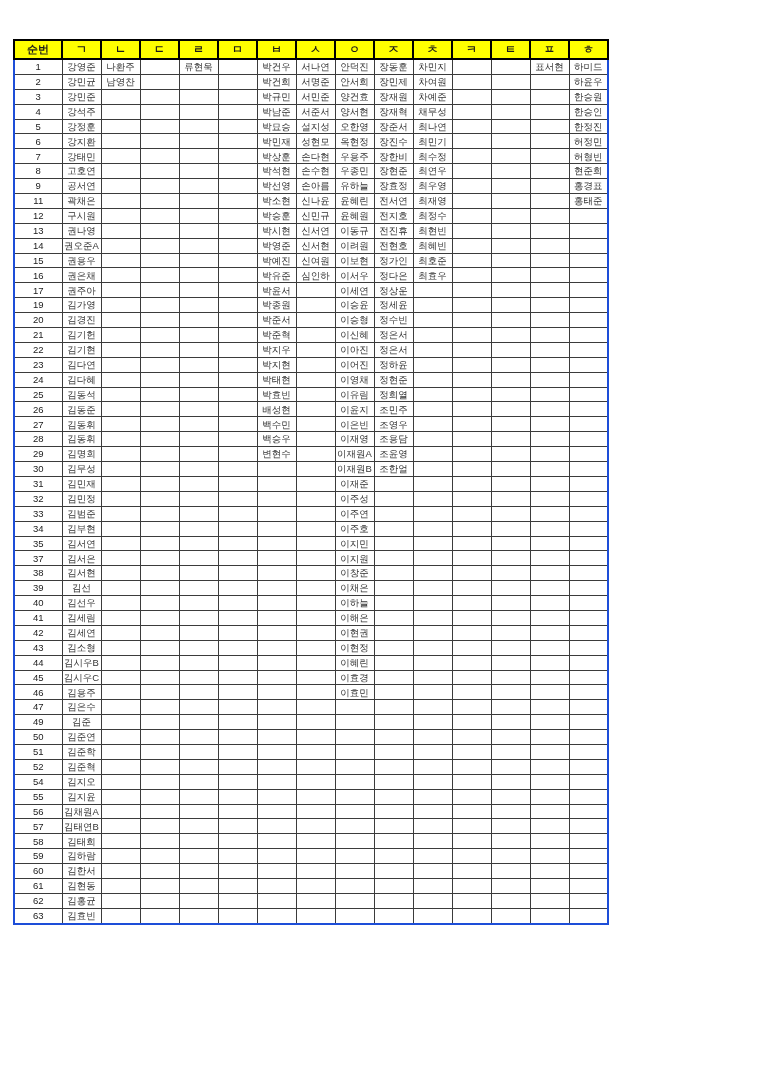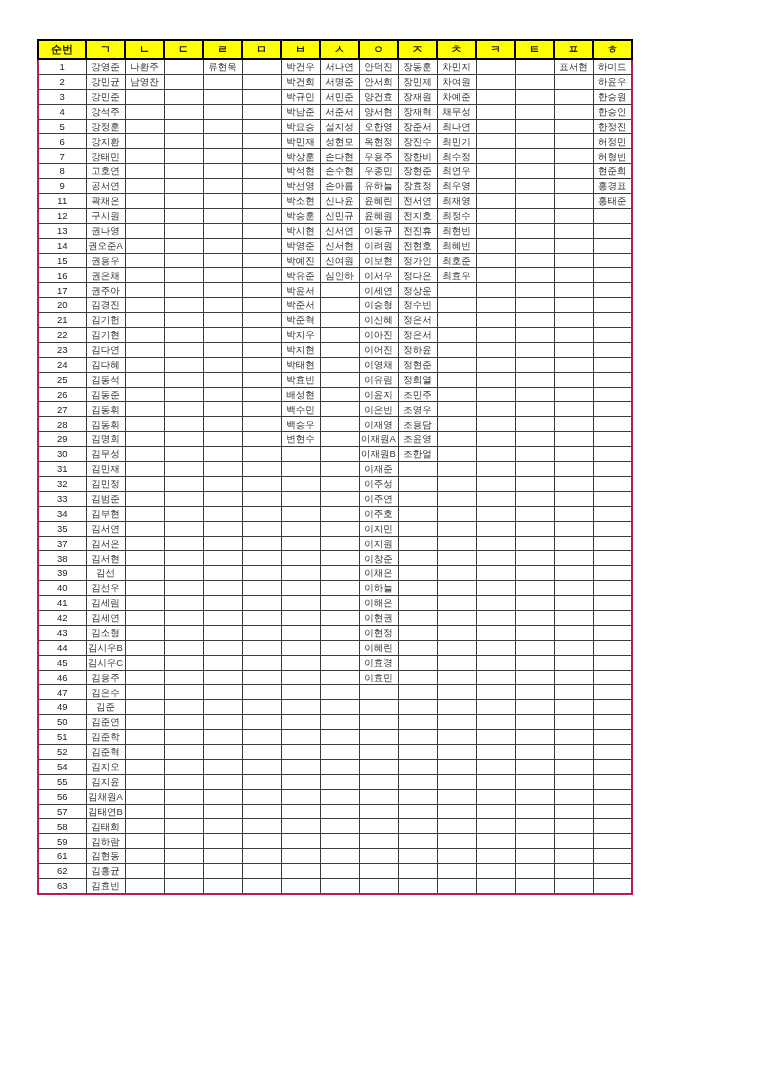--- a/index.html
+++ b/index.html
@@ -16,22 +16,21 @@
     height: 1076px;
     overflow: hidden;
   }
   table.roster {
     position: absolute;
     left: 13px;
     top: 39px;
     width: 596px;
     border-collapse: collapse;
     table-layout: fixed;
-    border: 2px solid #be185d;
-    margin-left: 24px;
+    border: 2px solid #1d4ed8;
   }
   table.roster col.idx { width: 48px; }
   table.roster th {
     background: #FFFF00;
     border: 2px solid #000000;
     height: 17px;
     font-size: 11px;
     font-weight: bold;
     color: #1a1a1a;
     text-align: center;
@@ -363,20 +362,37 @@
           <td></td>
           <td>이세연</td>
           <td>정상운</td>
           <td></td>
           <td></td>
           <td></td>
           <td></td>
           <td></td>
         </tr>
         <tr>
+          <td class="rownum">19</td>
+          <td>김가영</td>
+          <td></td>
+          <td></td>
+          <td></td>
+          <td></td>
+          <td>박종원</td>
+          <td></td>
+          <td>이승윤</td>
+          <td>정세윤</td>
+          <td></td>
+          <td></td>
+          <td></td>
+          <td></td>
+          <td></td>
+        </tr>
+        <tr>
           <td class="rownum">20</td>
           <td>김경진</td>
           <td></td>
           <td></td>
           <td></td>
           <td></td>
           <td>박준서</td>
           <td></td>
           <td>이승형</td>
           <td>정수빈</td>
@@ -977,20 +993,37 @@
           <td></td>
           <td></td>
           <td></td>
           <td></td>
           <td></td>
           <td></td>
         </tr>
         <tr>
           <td class="rownum">59</td>
           <td>김하람</td>
+          <td></td>
+          <td></td>
+          <td></td>
+          <td></td>
+          <td></td>
+          <td></td>
+          <td></td>
+          <td></td>
+          <td></td>
+          <td></td>
+          <td></td>
+          <td></td>
+          <td></td>
+        </tr>
+        <tr>
+          <td class="rownum">60</td>
+          <td>김한서</td>
           <td></td>
           <td></td>
           <td></td>
           <td></td>
           <td></td>
           <td></td>
           <td></td>
           <td></td>
           <td></td>
           <td></td>

